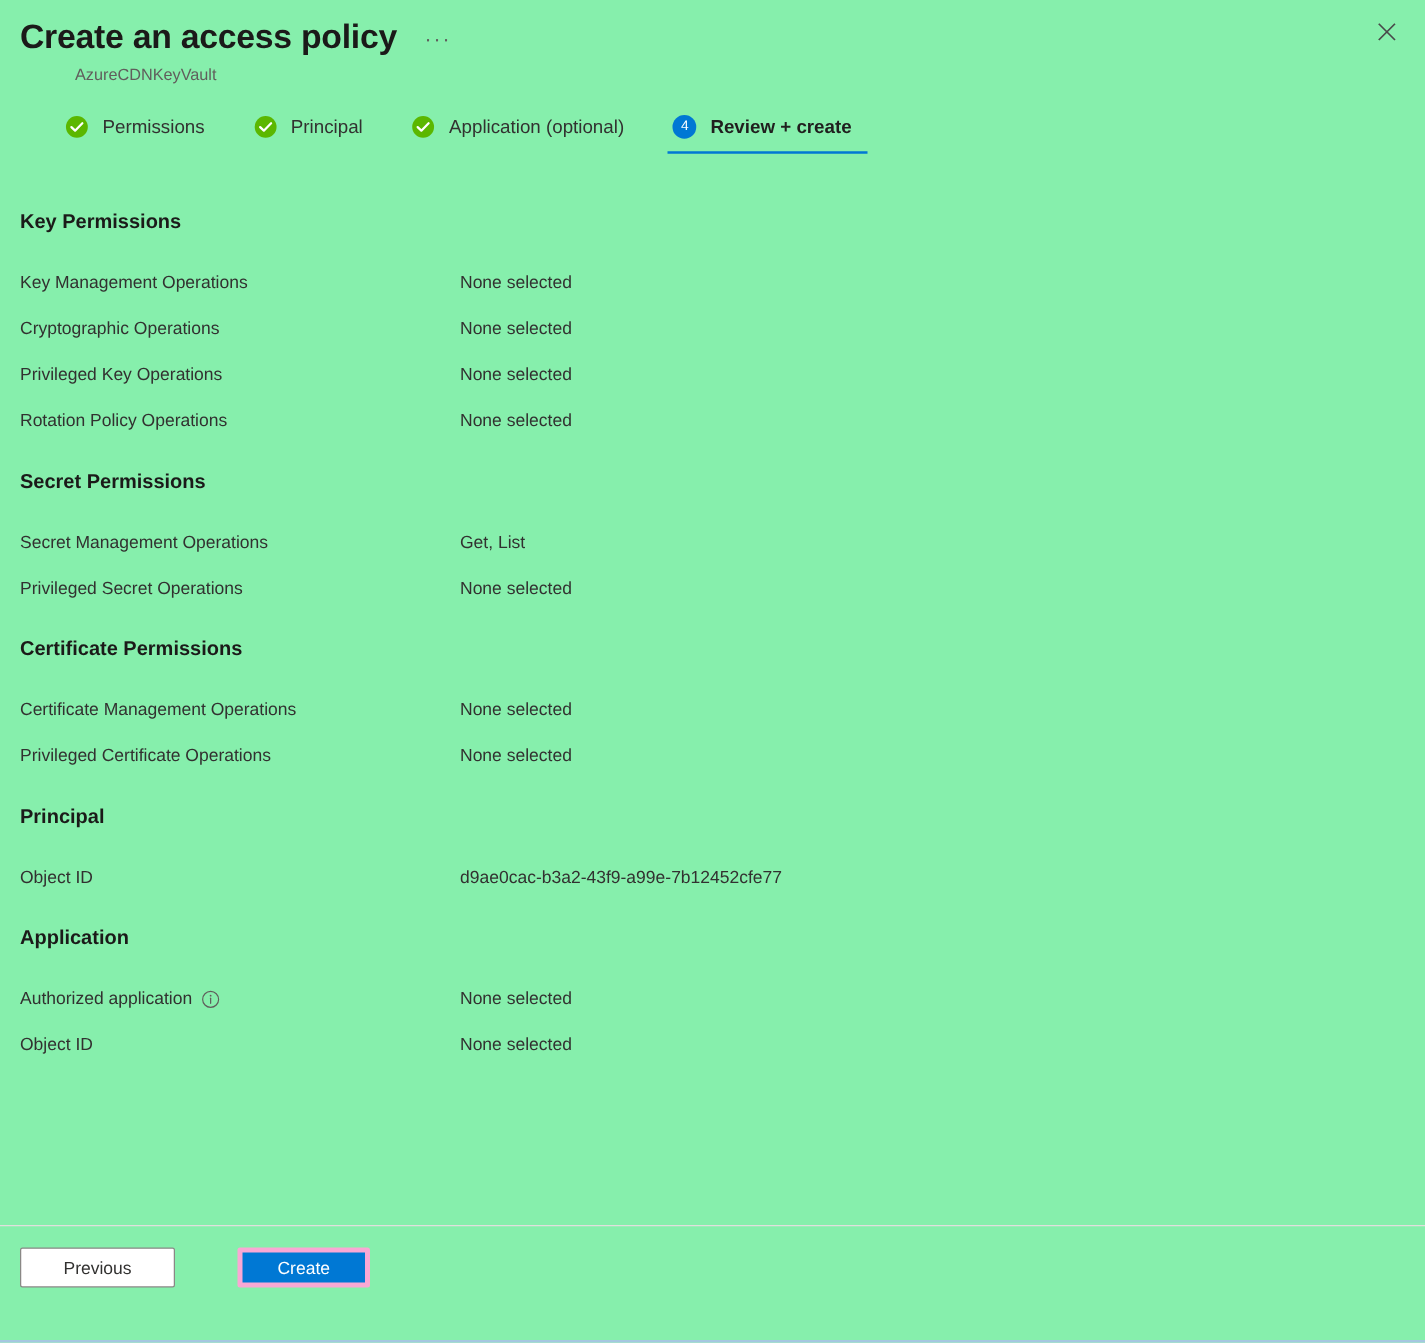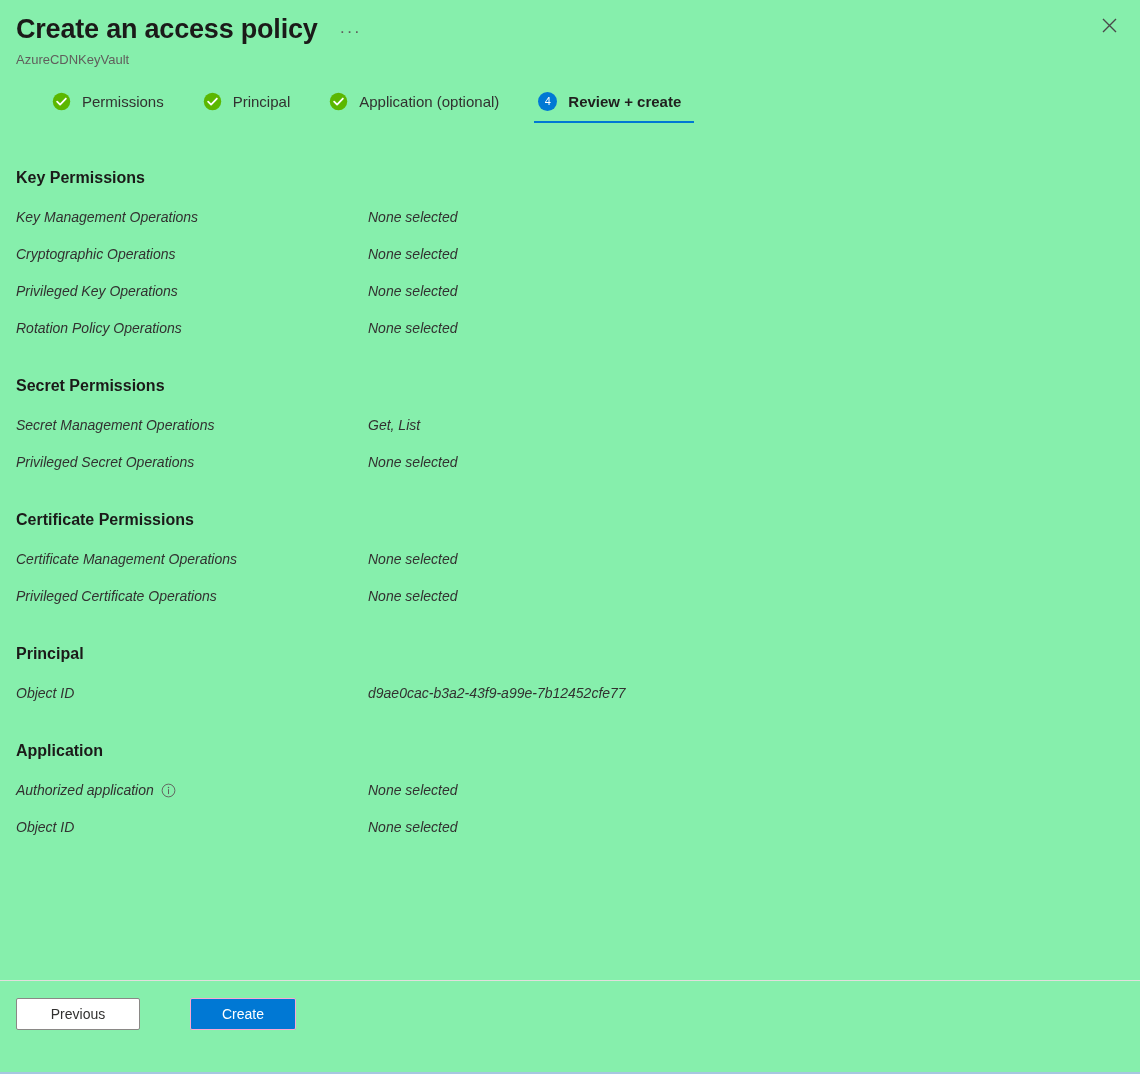--- a/index.html
+++ b/index.html
@@ -57,20 +57,21 @@
     cursor: pointer;
     user-select: none;
     padding: 2px 4px;
   }
   .blade-subtitle {
     font-size: 13px;
     line-height: 18px;
     color: #605e5c;
     margin-top: 5px;
     white-space: nowrap;
+    margin-left: 44px;
   }
   .close-btn {
     position: absolute;
     top: 8px;
     right: 14px;
     width: 34px;
     height: 34px;
     display: flex;
     align-items: center;
     justify-content: center;
@@ -146,23 +147,22 @@
     font-weight: bold;
     color: #1b1a19;
     margin: 0;
     padding: 0;
   }
   .section-key   { margin-top: 44px; }
   .section-other { margin-top: 29px; }
   .rows { margin-top: 9px; }
   .row {
     display: flex;
-    align-items: center;
+    align-items: flex-end;
     height: 37px;
-    font-style: italic;
   }
   .row-label {
     width: 336px;
     flex: 0 0 336px;
     font-size: 14px;
     line-height: 20px;
     color: #323130;
     display: flex;
     align-items: center;
     white-space: nowrap;
@@ -205,21 +205,21 @@
     white-space: nowrap;
   }
   .btn-secondary {
     background: #ffffff;
     border: 1px solid #8a8886;
     color: #323130;
     min-width: 124px;
   }
   .btn-primary {
     background: #0078d4;
-    border: 1px solid #f9a8d4;
+    border: 4px solid #f9a8d4;
     color: #ffffff;
     margin-left: 10px;
     min-width: 106px;
   }
 </style>
 </head>
 <body>
 
 <div class="blade">
 

